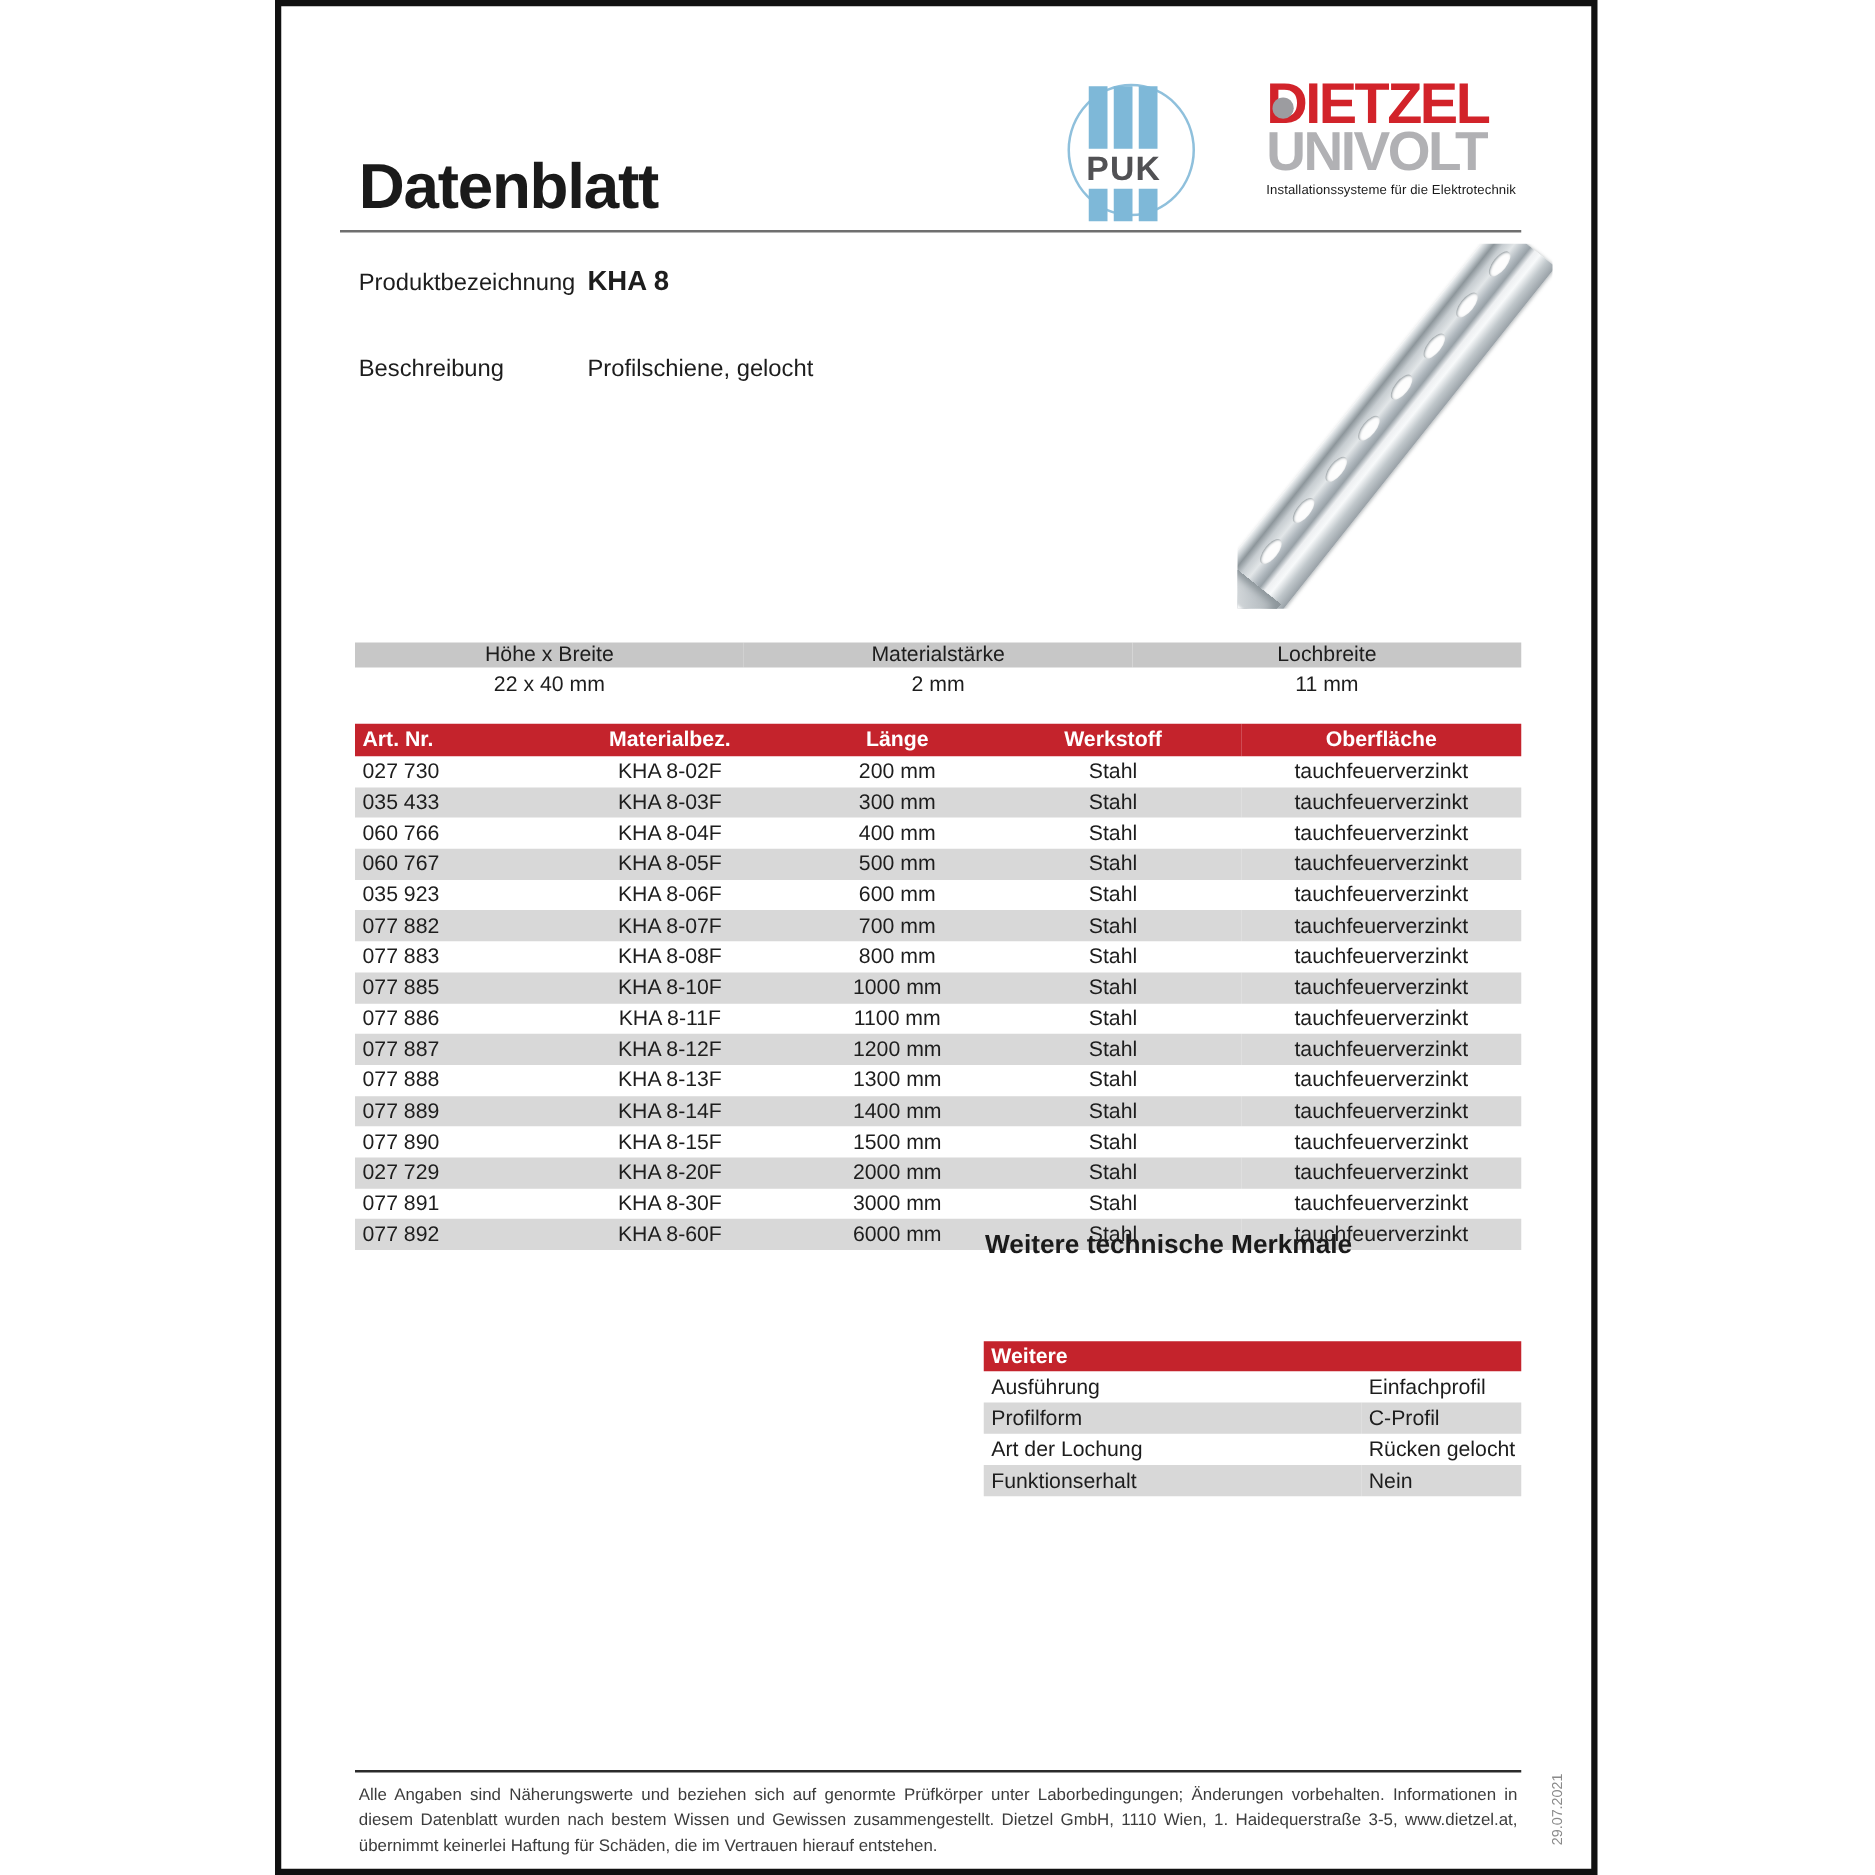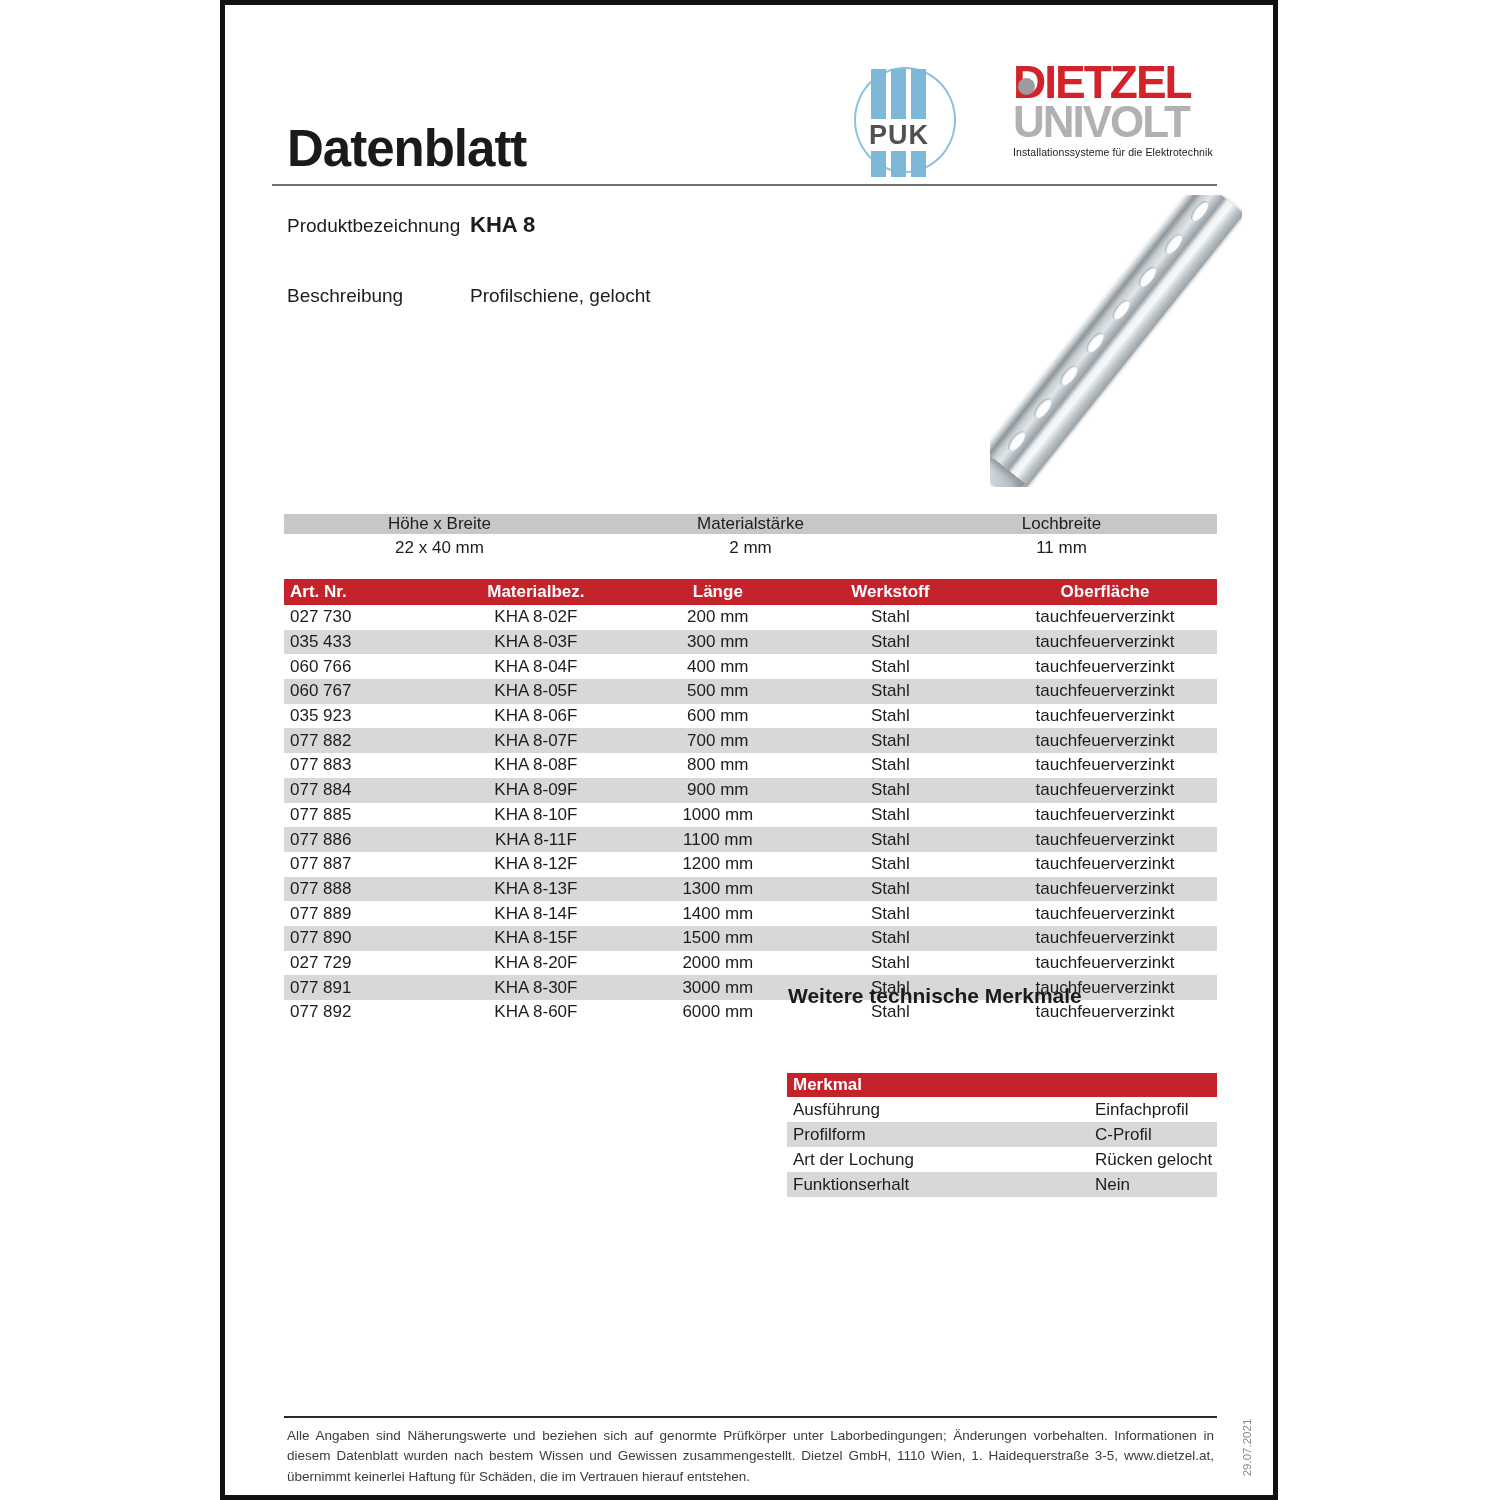--- a/index.html
+++ b/index.html
@@ -223,27 +223,20 @@
             <td>tauchfeuerverzinkt</td>
           </tr>
           <tr>
             <td>077 883</td>
             <td>KHA 8-08F</td>
             <td>800 mm</td>
             <td>Stahl</td>
             <td>tauchfeuerverzinkt</td>
           </tr>
           <tr>
-            <td>077 884</td>
-            <td>KHA 8-09F</td>
-            <td>900 mm</td>
-            <td>Stahl</td>
-            <td>tauchfeuerverzinkt</td>
-          </tr>
-          <tr>
             <td>077 885</td>
             <td>KHA 8-10F</td>
             <td>1000 mm</td>
             <td>Stahl</td>
             <td>tauchfeuerverzinkt</td>
           </tr>
           <tr>
             <td>077 886</td>
             <td>KHA 8-11F</td>
             <td>1100 mm</td>
@@ -303,21 +296,21 @@
     </table>
 
     <div class="merk-heading">Weitere technische Merkmale</div>
     <table class="merk-table">
       <colgroup>
           <col style="width:302px">
           <col style="width:128px">
         </colgroup>
       <thead>
         <tr>
-          <th colspan="2">Merkmal</th>
+          <th colspan="2">Weitere</th>
         </tr>
       </thead>
       <tbody>
           <tr>
             <td>Ausführung</td>
             <td>Einfachprofil</td>
           </tr>
           <tr>
             <td>Profilform</td>
             <td>C-Profil</td>

